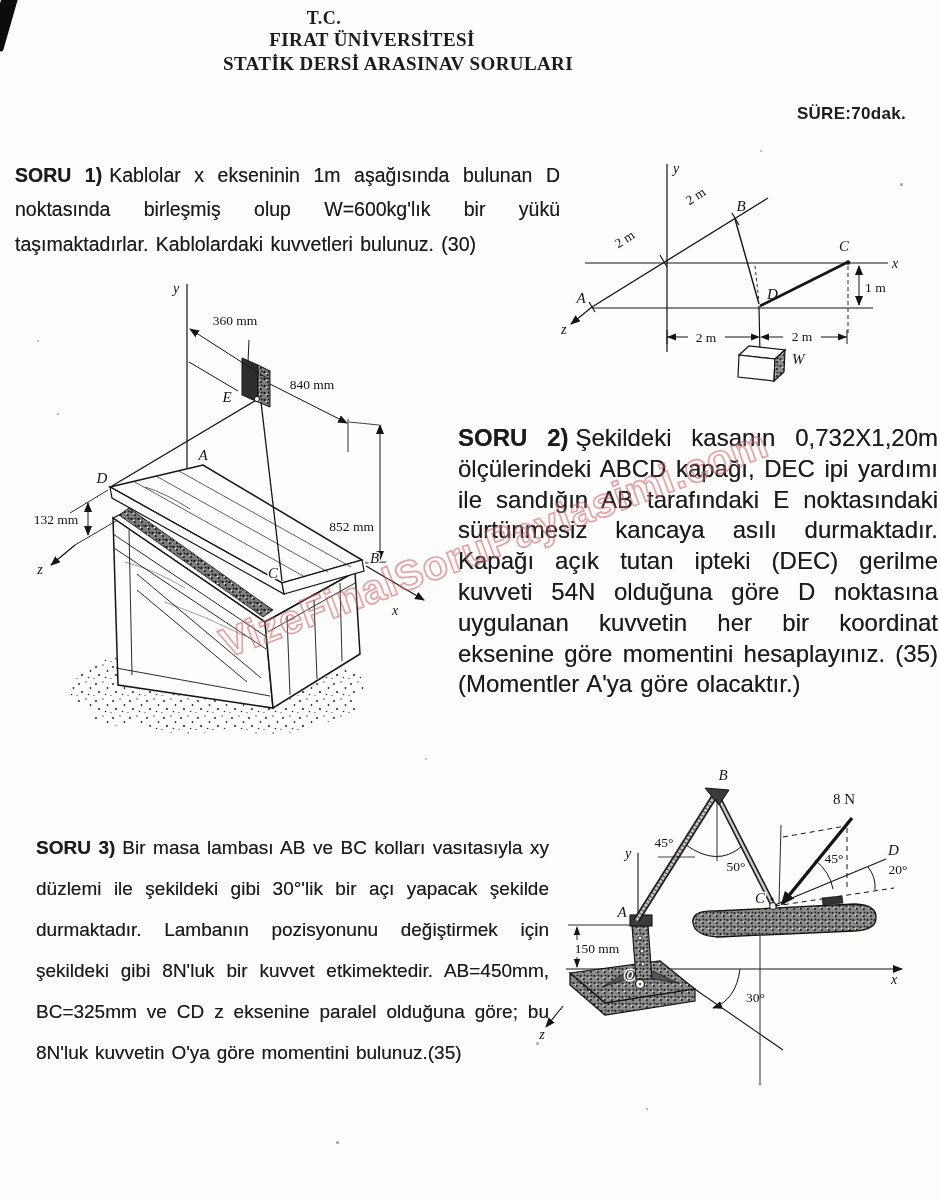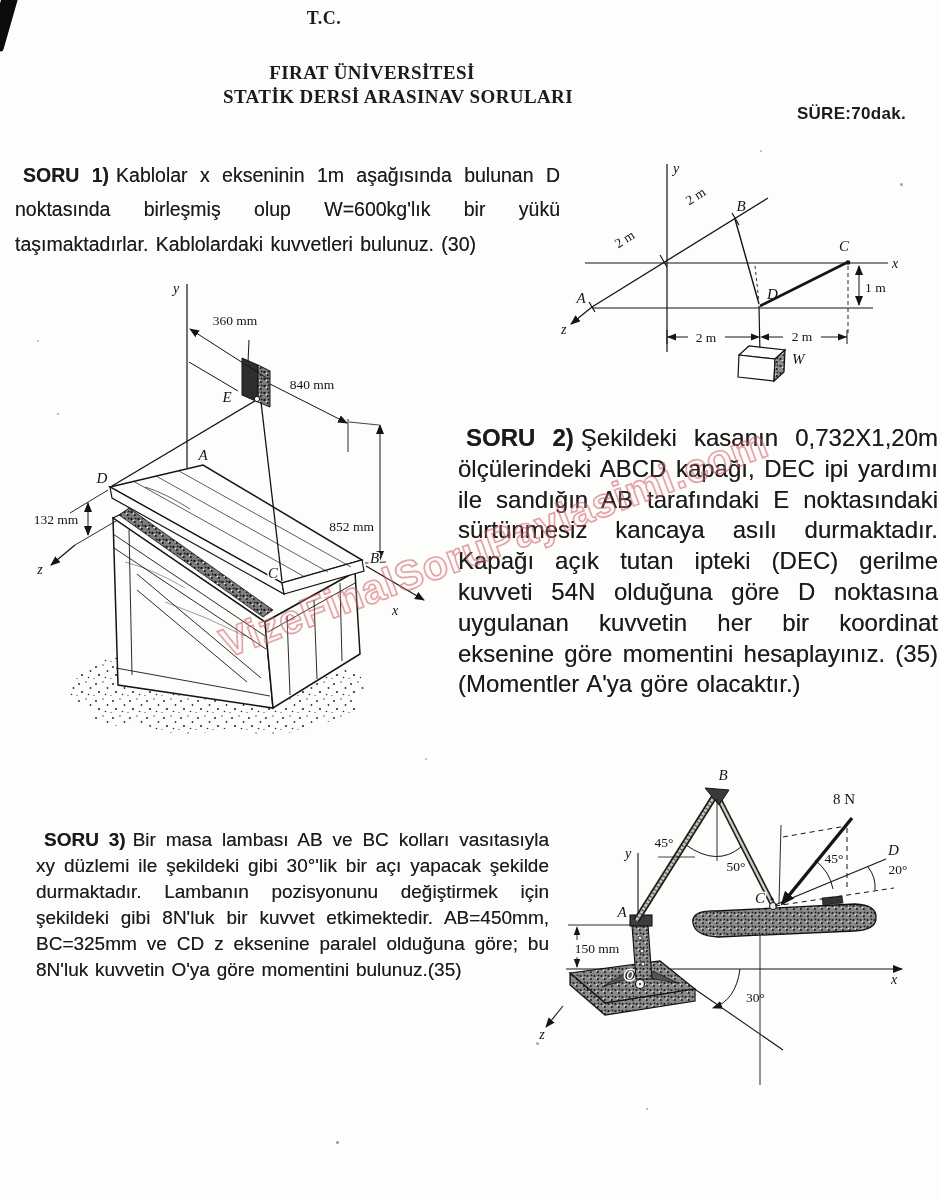--- a/index.html
+++ b/index.html
@@ -4,31 +4,31 @@
 <style>
   html,body{margin:0;padding:0;}
   body{width:940px;height:1200px;position:relative;background:#fdfdfb;overflow:hidden;
        font-family:"Liberation Sans","DejaVu Sans",sans-serif;color:#1b1b1b;}
   .page{position:absolute;inset:0;}
 
   
   .hdr{position:absolute;left:0;top:8px;width:744px;text-align:center;
        font-family:"Liberation Serif","DejaVu Serif",serif;font-weight:bold;}
   .hl1{transform:translateX(-48px);font-size:18px;letter-spacing:.5px;}
-  .hl2{margin-top:33px;font-size:19px;letter-spacing:.4px;}
+  .hl2{font-size:19px;letter-spacing:.4px;}
   .hl3{margin-top:2px;font-size:19px;transform:translateX(26px);letter-spacing:.4px;}
   .duration{position:absolute;right:34px;top:104px;font-size:17px;font-weight:bold;
             letter-spacing:.3px;text-align:right;}
 
   
   .q{position:absolute;text-align:justify;text-shadow:0 0 .4px rgba(0,0,0,.55);}
-  .q b{margin-right:7px;margin-left:8px;}
+  .q b{margin-right:7px;}
   .q1{left:15px;top:138px;width:545px;font-size:19.5px;line-height:34.5px;word-spacing:2px;}
   .q2{left:458px;top:399px;width:480px;font-size:24px;line-height:30.8px;word-spacing:1.5px;}
-  .q3{left:36px;top:808px;width:513px;font-size:19px;line-height:26px;word-spacing:1.5px;}
+  .q3{left:36px;top:808px;width:513px;font-size:19px;line-height:41px;word-spacing:1.5px;}
 
   .fig{position:absolute;}
   #fig1{left:555px;top:140px;}
   #fig2{left:25px;top:272px;}
   #fig3{left:530px;top:757px;}
 
   svg text{fill:#141414;}
   .pt{font-family:"Liberation Serif","DejaVu Serif",serif;font-style:italic;font-size:15px;}
   .ax{font-family:"Liberation Serif","DejaVu Serif",serif;font-style:italic;font-size:14px;}
   .dm{font-family:"Liberation Serif","DejaVu Serif",serif;font-size:13.5px;}

